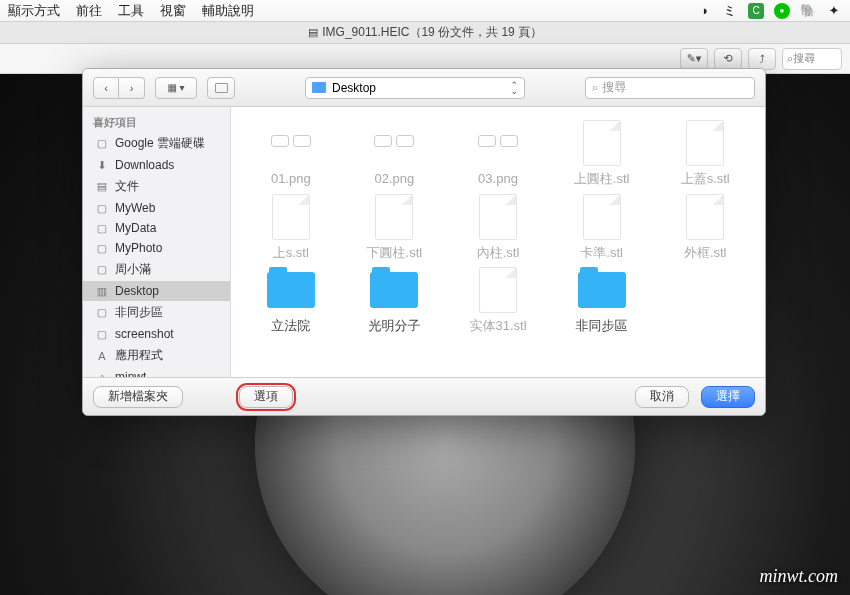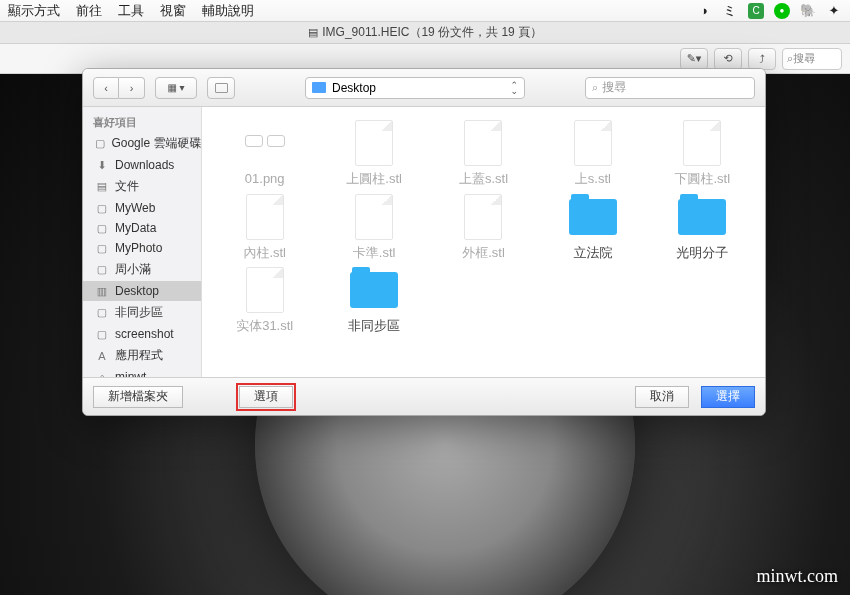--- a/index.html
+++ b/index.html
@@ -29,21 +29,21 @@
 .nav-btn:last-child { border-radius: 0 4px 4px 0; border-left: none; }
 .view-seg { width: 42px; height: 22px; border: 1px solid #c0c0c0; background: linear-gradient(#fff,#eee); border-radius: 4px; display: inline-flex; align-items: center; justify-content: center; font-size: 10px; color: #555; }
 .path-seg { width: 28px; height: 22px; border: 1px solid #c0c0c0; background: linear-gradient(#fff,#eee); border-radius: 4px; display: inline-flex; align-items: center; justify-content: center; }
 .loc-pop { flex: 0 0 220px; margin-left: 60px; height: 22px; border: 1px solid #c0c0c0; border-radius: 4px; background: #fff; display: flex; align-items: center; padding: 0 6px; font-size: 12px; }
 .loc-pop .folder-ic { width: 14px; height: 11px; background: #4da3ff; border-radius: 1px; margin-right: 6px; }
 .loc-pop .arrows { margin-left: auto; font-size: 9px; color: #555; line-height: 6px; }
 .dlg-search { margin-left: auto; width: 170px; height: 22px; border: 1px solid #c0c0c0; border-radius: 4px; background: #fff; display: flex; align-items: center; padding: 0 6px; font-size: 12px; color: #999; }
 .dlg-search .sicon { margin-right: 4px; font-size: 11px; }
 
 .dlg-body { flex: 1; display: flex; overflow: hidden; }
-.sidebar { width: 119px; background: #f2f2f4; border-right: 1px solid #ddd; padding: 6px 0; font-size: 12px; overflow: hidden; }
+.sidebar { width: 148px; background: #f2f2f4; border-right: 1px solid #ddd; padding: 6px 0; font-size: 12px; overflow: hidden; }
 .sb-header { padding: 2px 10px; font-size: 11px; color: #888; font-weight: 600; }
 .sb-item { padding: 3px 8px 3px 12px; display: flex; align-items: center; gap: 6px; color: #333; cursor: default; white-space: nowrap; }
 .sb-item .sic { width: 14px; height: 12px; display: inline-flex; align-items: center; justify-content: center; color: #777; font-size: 11px; }
 .sb-item.selected { background: #d0d0d0; }
 .sb-folder { width: 13px; height: 10px; border: 1px solid #999; border-radius: 1px; }
 
 .files { flex: 1; padding: 12px 10px; overflow: hidden; }
 .file-grid { display: grid; grid-template-columns: repeat(5, 1fr); gap: 6px 4px; }
 .file-item { display: flex; flex-direction: column; align-items: center; font-size: 13px; color: #444; text-align: center; }
 .file-item.dimmed { color: #aaa; }
@@ -52,26 +52,26 @@
 .file-item .label { max-width: 90px; line-height: 1.2; word-break: break-all; }
 .th-doc { width: 38px; height: 46px; background: #fff; border: 1px solid #ccc; border-radius: 2px; position: relative; }
 .th-doc::after { content: ""; position: absolute; top: 0; right: 0; width: 10px; height: 10px; background: linear-gradient(135deg, #fff 50%, #ddd 50%); }
 .th-folder { width: 48px; height: 36px; background: #35b3f7; border-radius: 3px; position: relative; }
 .th-folder::before { content: ""; position: absolute; top: -5px; left: 2px; width: 18px; height: 6px; background: #35b3f7; border-radius: 2px 2px 0 0; }
 .th-img { width: 50px; height: 36px; background: #5a7a6a; border: 1px solid #888; }
 .th-glasses { width: 50px; height: 16px; display: flex; justify-content: center; gap: 4px; }
 .th-glasses span { width: 18px; height: 12px; border: 1.5px solid #999; border-radius: 3px; }
 
 .dlg-footer { height: 38px; background: linear-gradient(#fafafa,#e8e8e8); border-top: 1px solid #d0d0d0; display: flex; align-items: center; padding: 0 10px; gap: 8px; }
-.btn { height: 22px; padding: 0 14px; border: 1px solid #bbb; background: linear-gradient(#fff,#eee); border-radius: 0; font-size: 12px; color: #333; display: inline-flex; align-items: center; cursor: default; }
+.btn { height: 22px; padding: 0 14px; border: 1px solid #bbb; background: linear-gradient(#fff,#eee); border-radius: 8px; font-size: 12px; color: #333; display: inline-flex; align-items: center; cursor: default; }
 .btn.primary { background: linear-gradient(#6aa8ff,#3b7eff); border-color: #2e6de0; color: #fff; }
 .btn.highlight { outline: 2px solid #e03030; outline-offset: 1px; margin-left: 48px; }
 .dlg-footer .right { margin-left: auto; display: flex; gap: 12px; }
 
-.watermark { position: absolute; bottom: 8px; right: 12px; color: #fff; font-family: Georgia, serif; font-size: 18px; text-shadow: 0 0 4px #000; margin-left: 22px; }
+.watermark { position: absolute; bottom: 8px; right: 12px; color: #fff; font-style: italic; font-family: Georgia, serif; font-size: 18px; text-shadow: 0 0 4px #000; margin-left: 22px; }
 </style>
 </head>
 <body>
 
 <div class="menubar">
   <div class="menu-left">
     <span>顯示方式</span>
     <span>前往</span>
     <span>工具</span>
     <span>視窗</span>
@@ -185,20 +185,38 @@
             <div class="thumb">
               <div class="th-glasses">
                 <span></span>
                 <span></span>
               </div>
             </div>
             <div class="label">01.png</div>
           </div>
           <div class="file-item dimmed">
             <div class="thumb">
+              <div class="th-glasses">
+                <span></span>
+                <span></span>
+              </div>
+            </div>
+            <div class="label">02.png</div>
+          </div>
+          <div class="file-item dimmed">
+            <div class="thumb">
+              <div class="th-glasses">
+                <span></span>
+                <span></span>
+              </div>
+            </div>
+            <div class="label">03.png</div>
+          </div>
+          <div class="file-item dimmed">
+            <div class="thumb">
               <div class="th-doc"></div>
             </div>
             <div class="label">上圓柱.stl</div>
           </div>
           <div class="file-item dimmed">
             <div class="thumb">
               <div class="th-doc"></div>
             </div>
             <div class="label">上蓋s.stl</div>
           </div>

